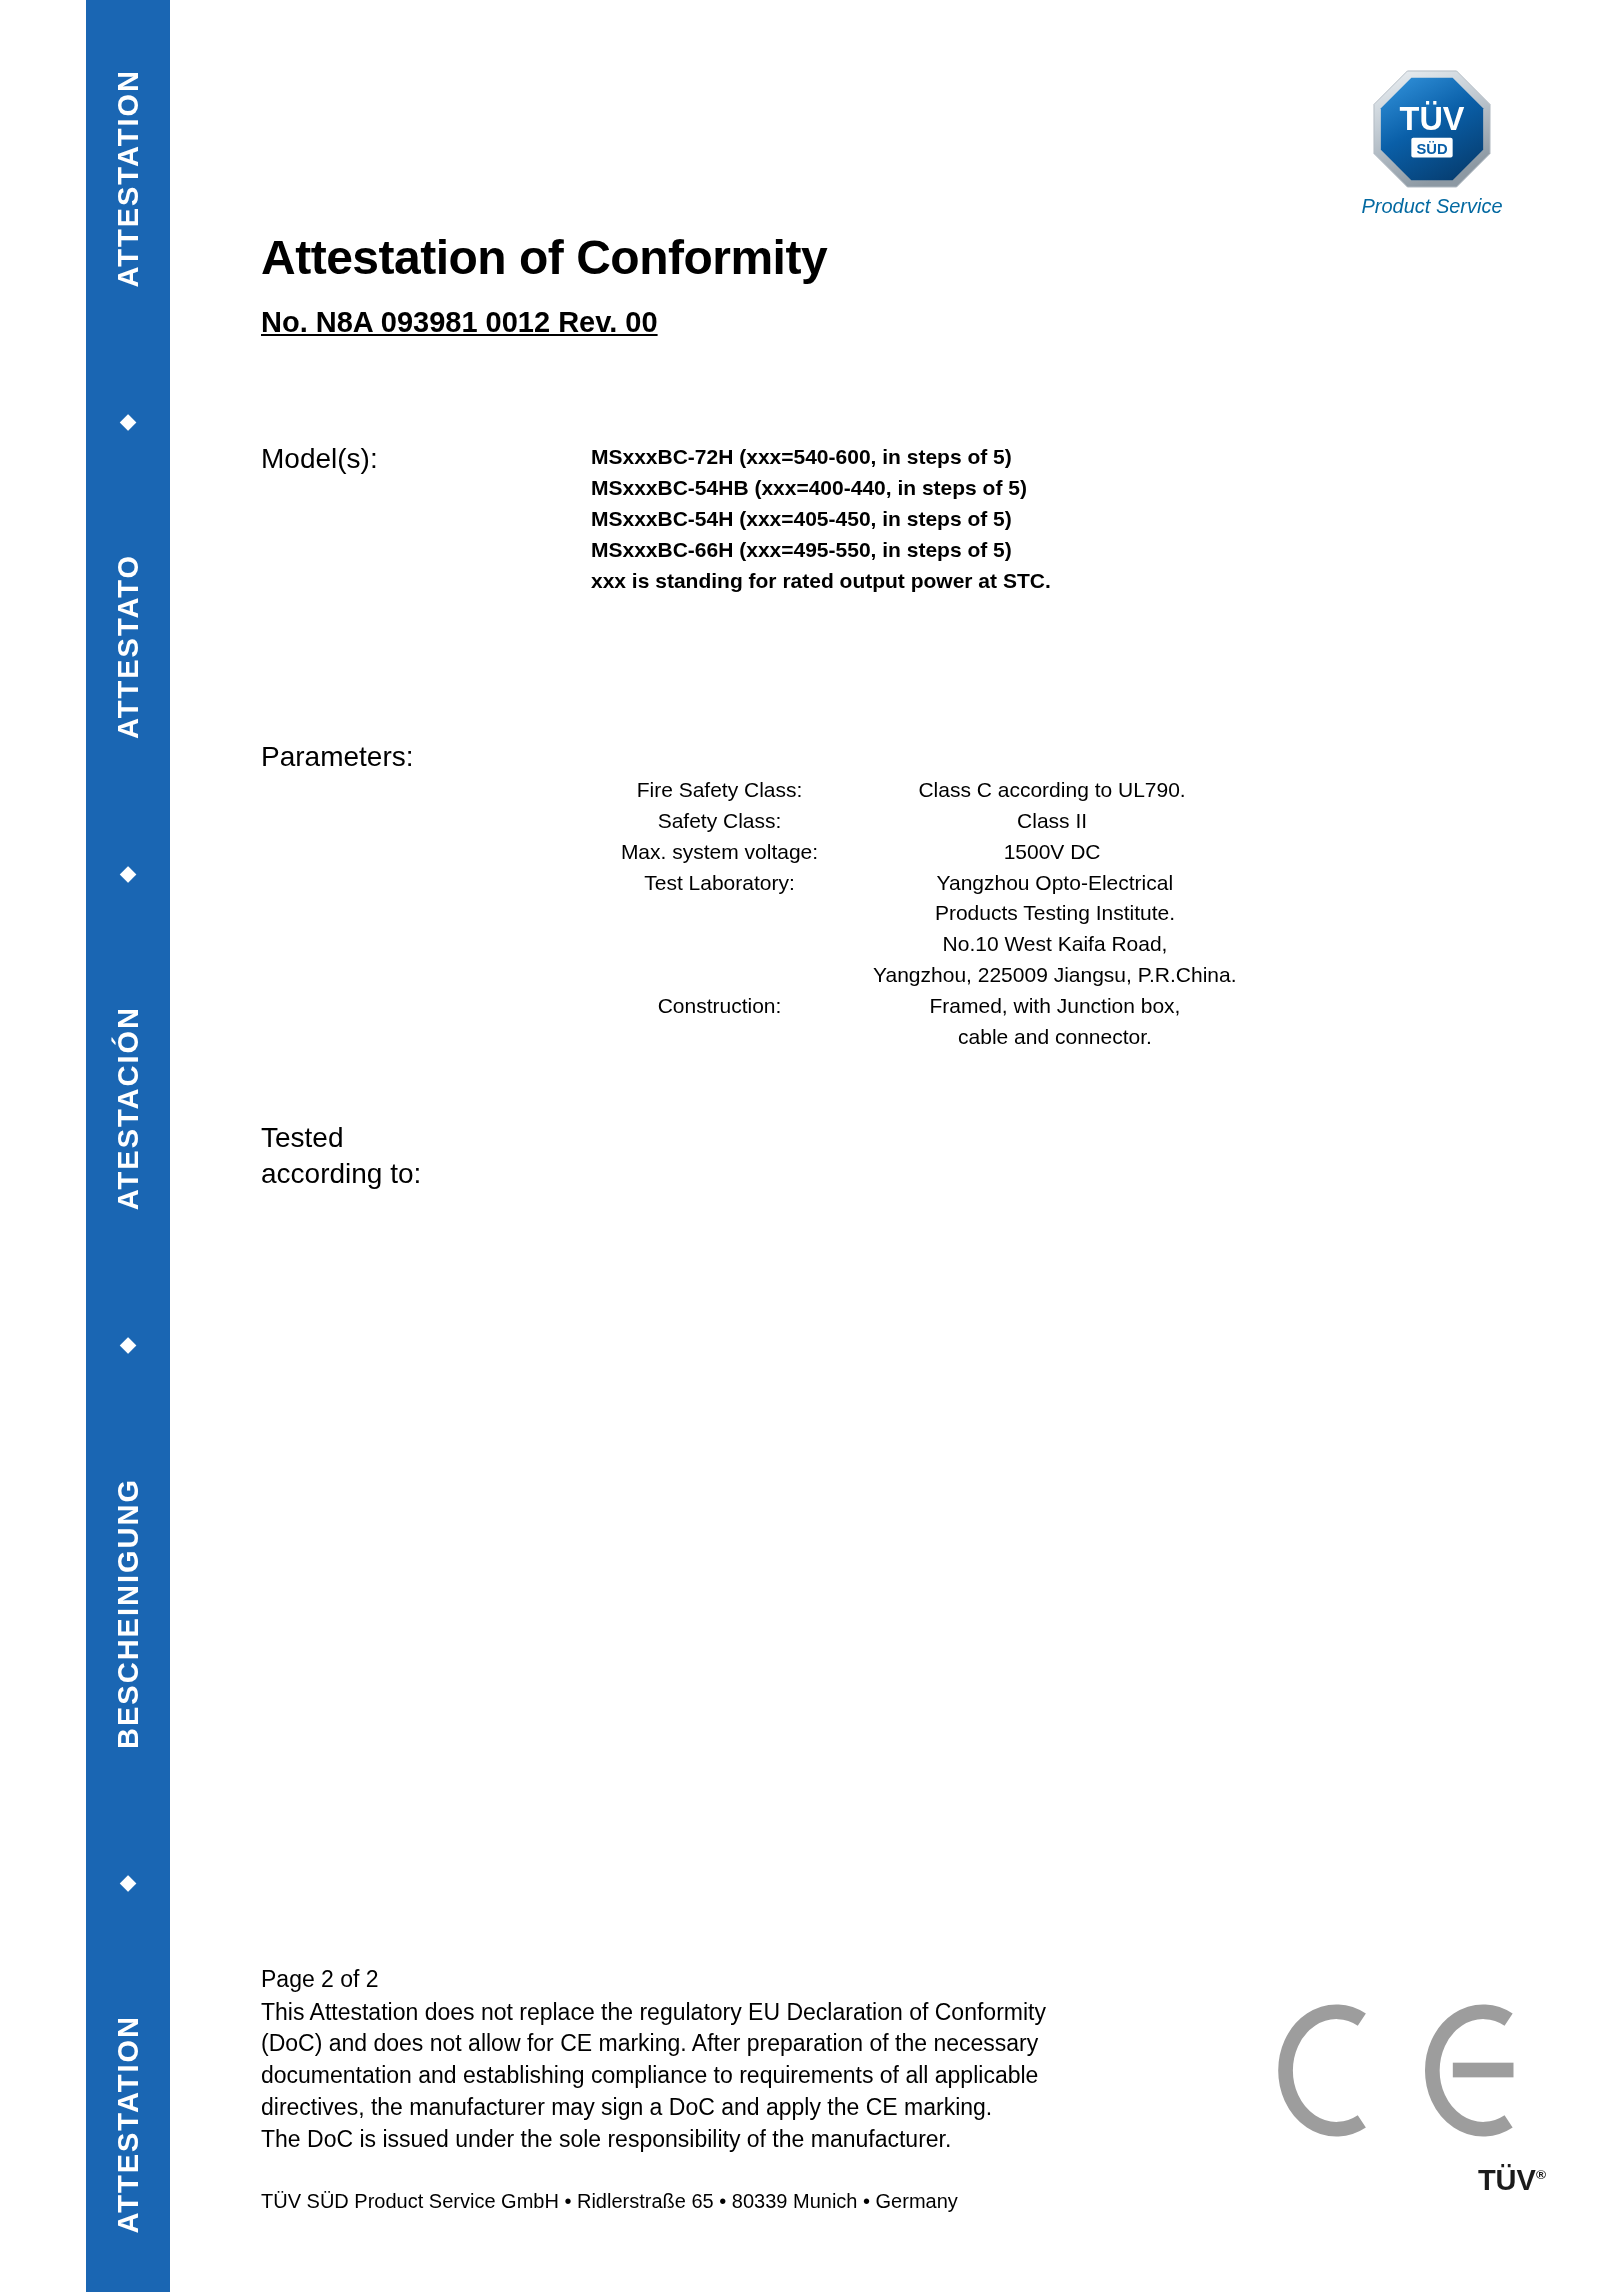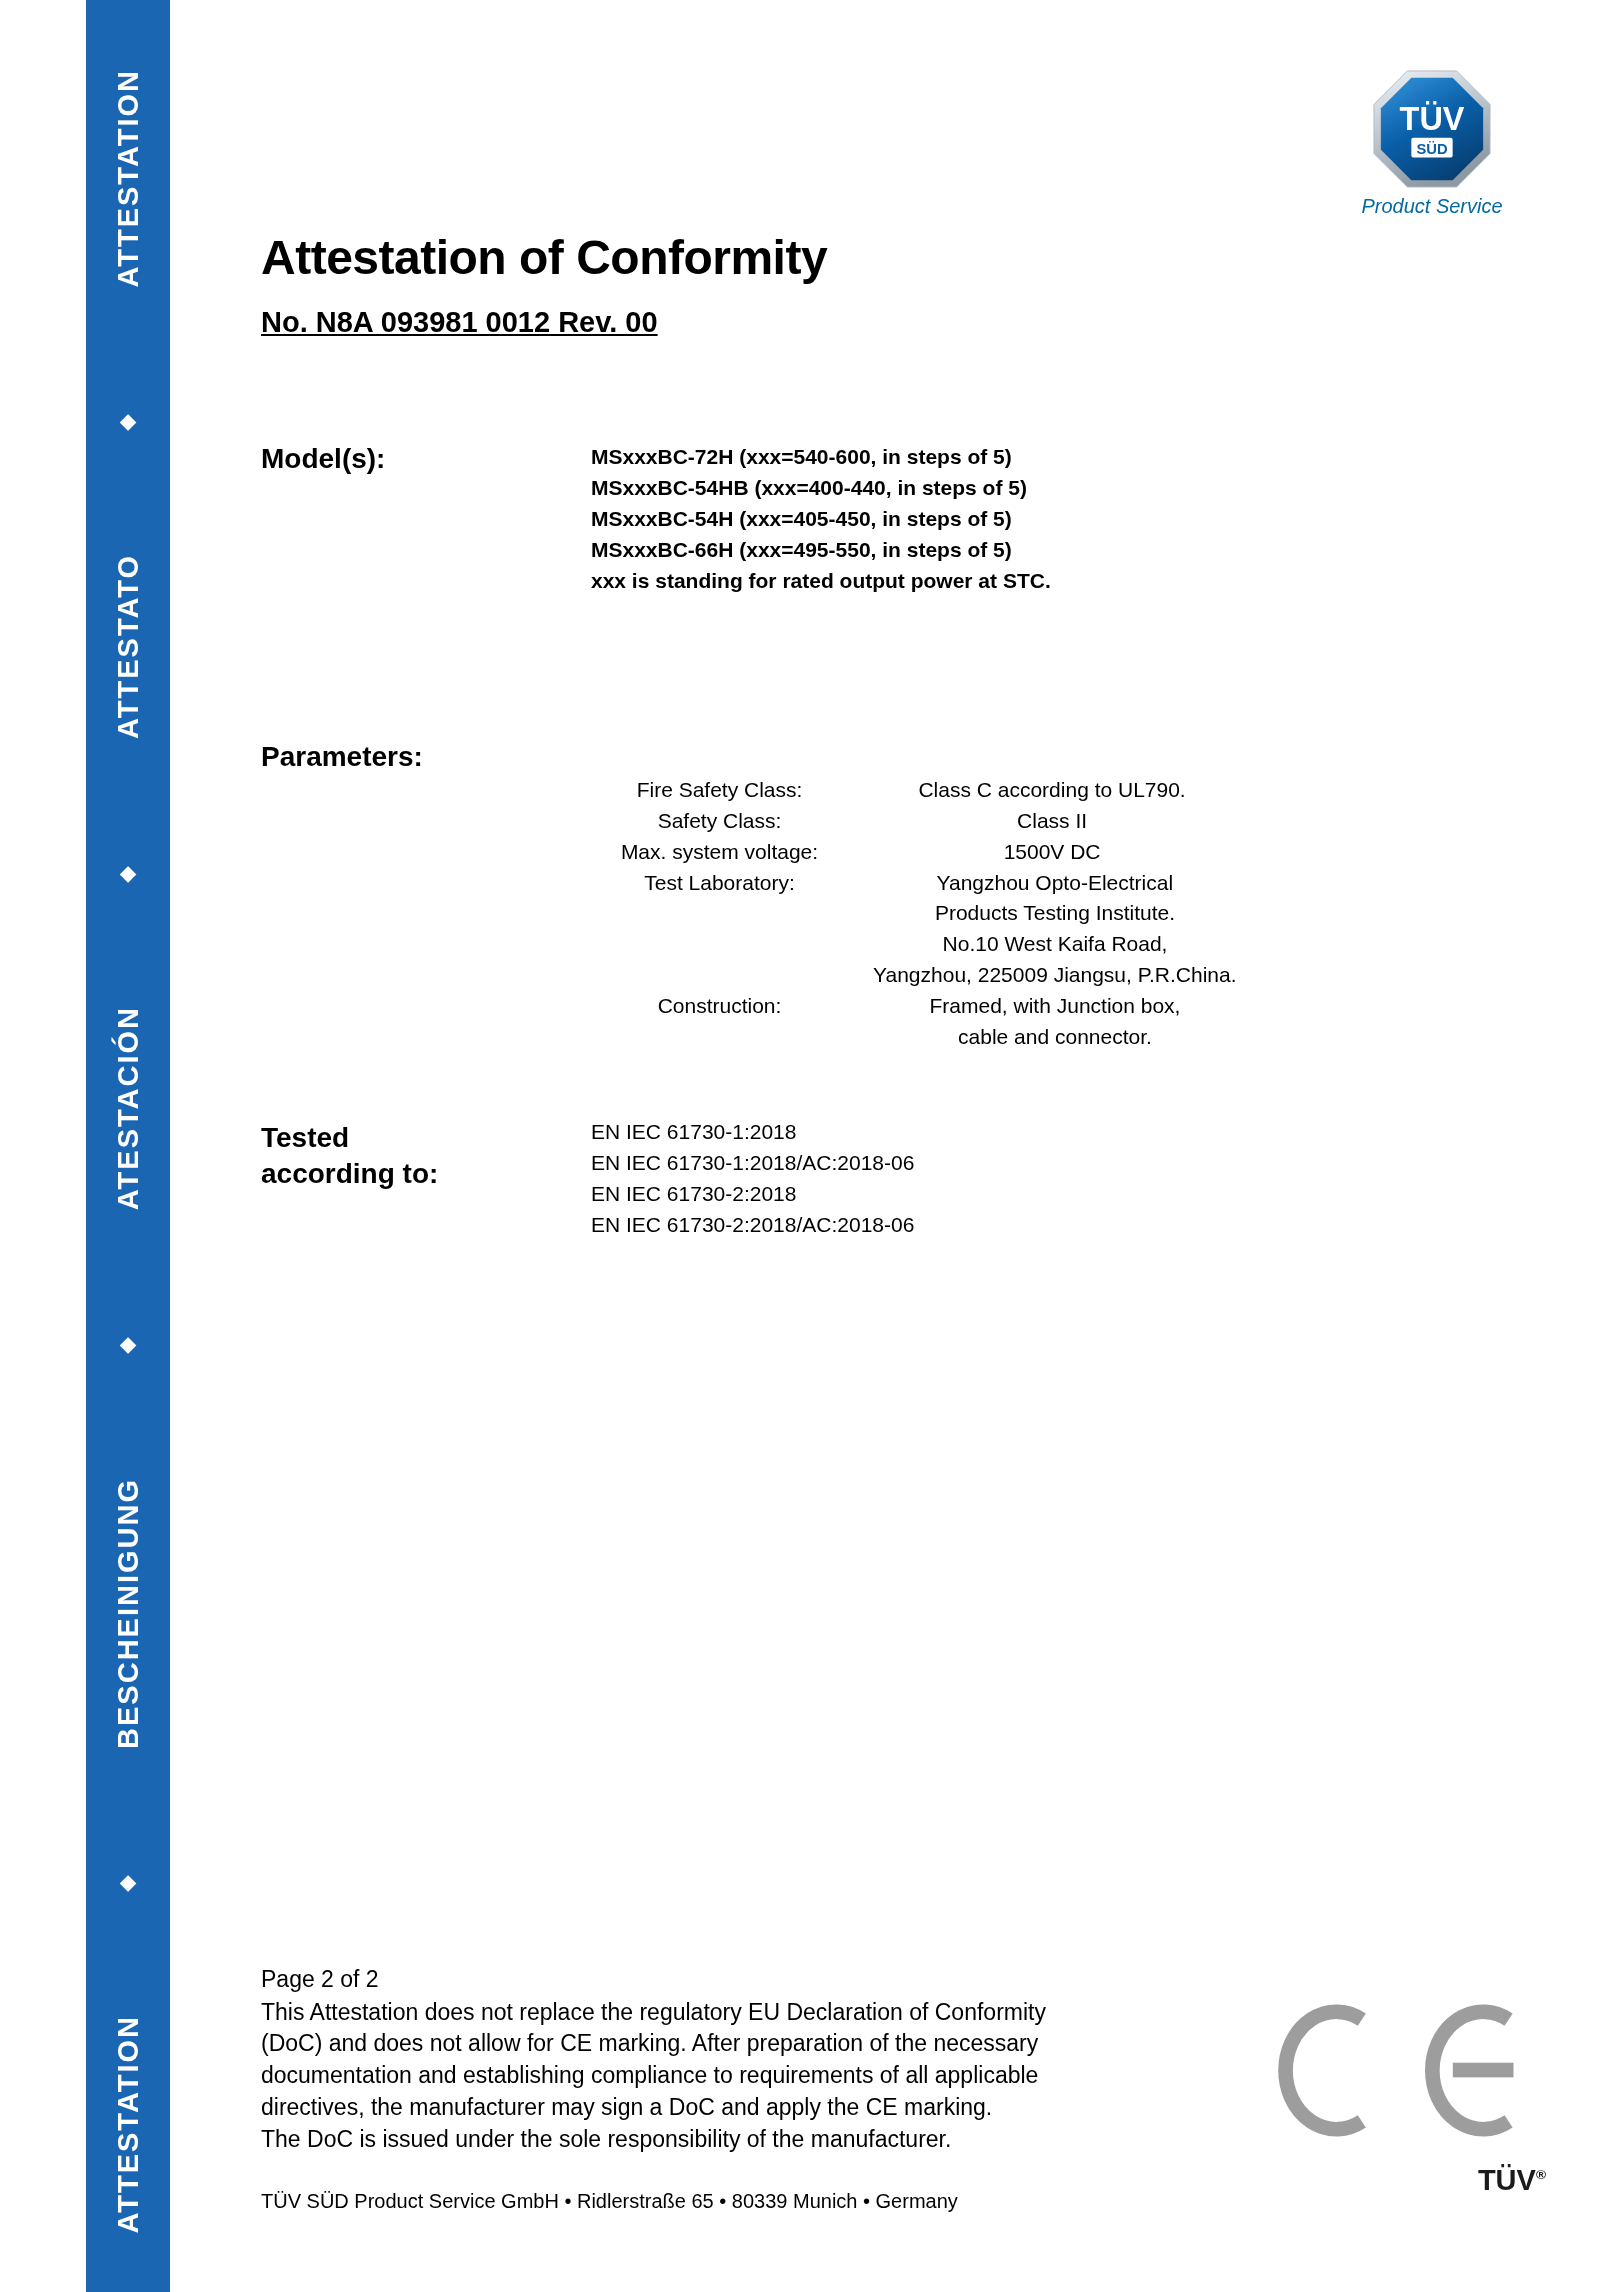--- a/index.html
+++ b/index.html
@@ -99,21 +99,21 @@
     font-size: 29px;
     font-weight: bold;
     text-decoration: underline;
   }
 
   
   .sec-label {
     position: absolute;
     left: 90px;
     font-size: 28px;
-    font-weight: bold;
+    font-weight: normal;
     line-height: 1.28;
   }
   #label-models { top: 429px; }
   #label-params { top: 727px; }
   #label-tested { top: 1108px; }
 
   
   .models {
     position: absolute;
     left: 420px;
@@ -281,26 +281,20 @@
  cable and connector.</td>
       </tr>
     </tbody>
       </table>
   </div>
 
   <div class="sec-label" id="label-tested">
     <div>Tested</div>
     <div>according to:</div>
   </div>
-  <div class="tested">
-    <div>EN IEC 61730-1:2018</div>
-    <div>EN IEC 61730-1:2018/AC:2018-06</div>
-    <div>EN IEC 61730-2:2018</div>
-    <div>EN IEC 61730-2:2018/AC:2018-06</div>
-  </div>
 
   <div class="footer">
     <div class="pageno">Page 2 of 2</div>
     <div>This Attestation does not replace the regulatory EU Declaration of Conformity</div>
     <div>(DoC) and does not allow for CE marking. After preparation of the necessary</div>
     <div>documentation and establishing compliance to requirements of all applicable</div>
     <div>directives, the manufacturer may sign a DoC and apply the CE marking.</div>
     <div>The DoC is issued under the sole responsibility of the manufacturer.</div>
   </div>
   <div class="footer-addr">TÜV SÜD Product Service GmbH • Ridlerstraße 65 • 80339 Munich • Germany</div>

